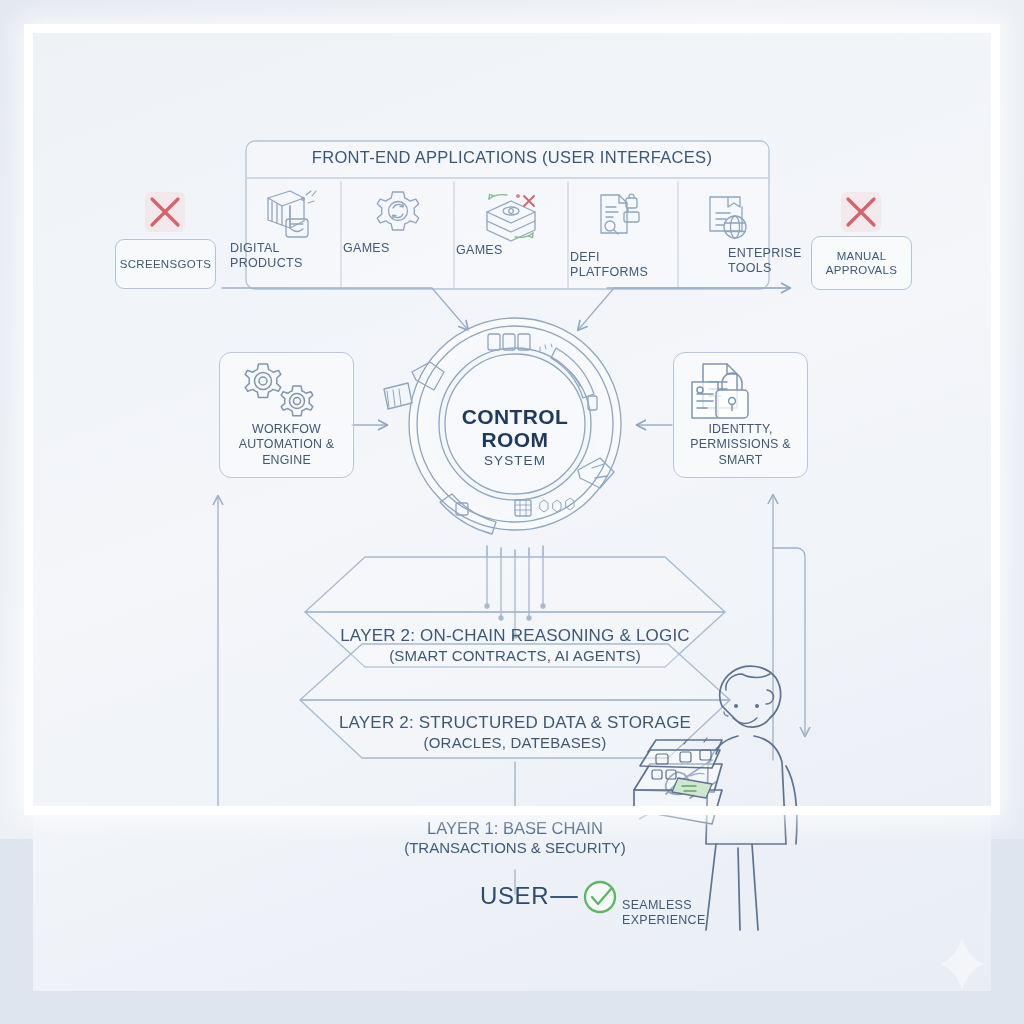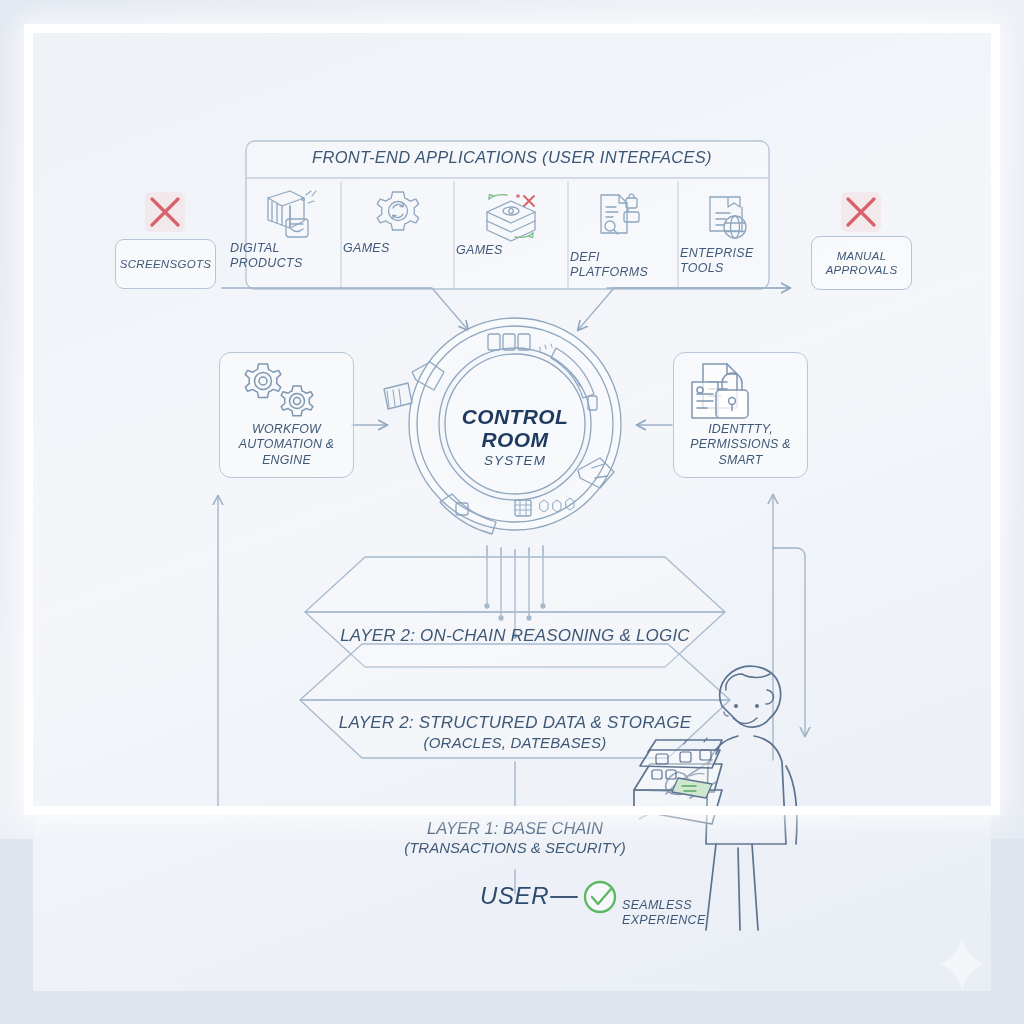--- a/index.html
+++ b/index.html
@@ -5,21 +5,20 @@
 <style>
   html,body{margin:0;padding:0;}
   body{
     width:1024px;height:1024px;overflow:hidden;
     background:#dfe5ef;
     font-family:"Liberation Sans", sans-serif;
   }
   #stage{
     position:relative;width:1024px;height:839px;
     background:linear-gradient(135deg,#e3e8f1 0%,#eef1f6 40%,#e6ebf3 100%);
-    font-style:italic;
   }
   
   .frame{
     position:absolute;left:24px;top:24px;right:24px;bottom:24px;
     border:9px solid #ffffff;
     box-shadow:0 0 26px 6px rgba(255,255,255,.75);
     box-sizing:border-box;
   }
   .canvas{
     position:absolute;left:33px;top:33px;width:958px;height:958px;
@@ -293,21 +292,21 @@
   <div class="applabel" style="left:343px;top:241px;width:110px;">
     <span>GAMES</span>
   </div>
   <div class="applabel" style="left:456px;top:243px;width:110px;">
     <span>GAMES</span>
   </div>
   <div class="applabel" style="left:570px;top:250px;width:110px;">
     <span>DEFI</span><br>
     <span>PLATFORMS</span>
   </div>
-  <div class="applabel" style="left:680px;top:246px;width:112px;">
+  <div class="applabel" style="left:680px;top:246px;width:112px;padding-left:48px;">
     <span>ENTEPRISE</span><br>
     <span>TOOLS</span>
   </div>
 
   <div class="chipbox" style="left:811px;top:236px;width:99px;height:52px;">
     <div>
       <span>MANUAL</span><br>
       <span>APPROVALS</span>
     </div>
   </div>
@@ -356,20 +355,21 @@
         <rect x="716" y="390" width="32" height="28" rx="4" fill="rgba(255,255,255,.8)"></rect>
         <path d="M722,390 v-7 a10,10 0 0 1 20,0 v7"></path>
         <circle cx="732" cy="401" r="3.4"></circle>
         <path d="M732,404.5 v6"></path>
       </g>
     </g>
   </svg>
 
   <div class="bandtext" style="left:295px;top:626px;">
     <div class="t1">LAYER 2: ON-CHAIN REASONING &amp; LOGIC</div>
+    <div class="t2">(SMART CONTRACTS, AI AGENTS)</div>
   </div>
   <div class="bandtext" style="left:295px;top:713px;">
     <div class="t1">LAYER 2: STRUCTURED DATA &amp; STORAGE</div>
     <div class="t2">(ORACLES, DATEBASES)</div>
   </div>
   <div class="l1text" style="left:295px;top:818px;">
     <div class="t1">LAYER 1: BASE CHAIN</div>
     <div class="t2">(TRANSACTIONS &amp; SECURITY)</div>
   </div>
 

